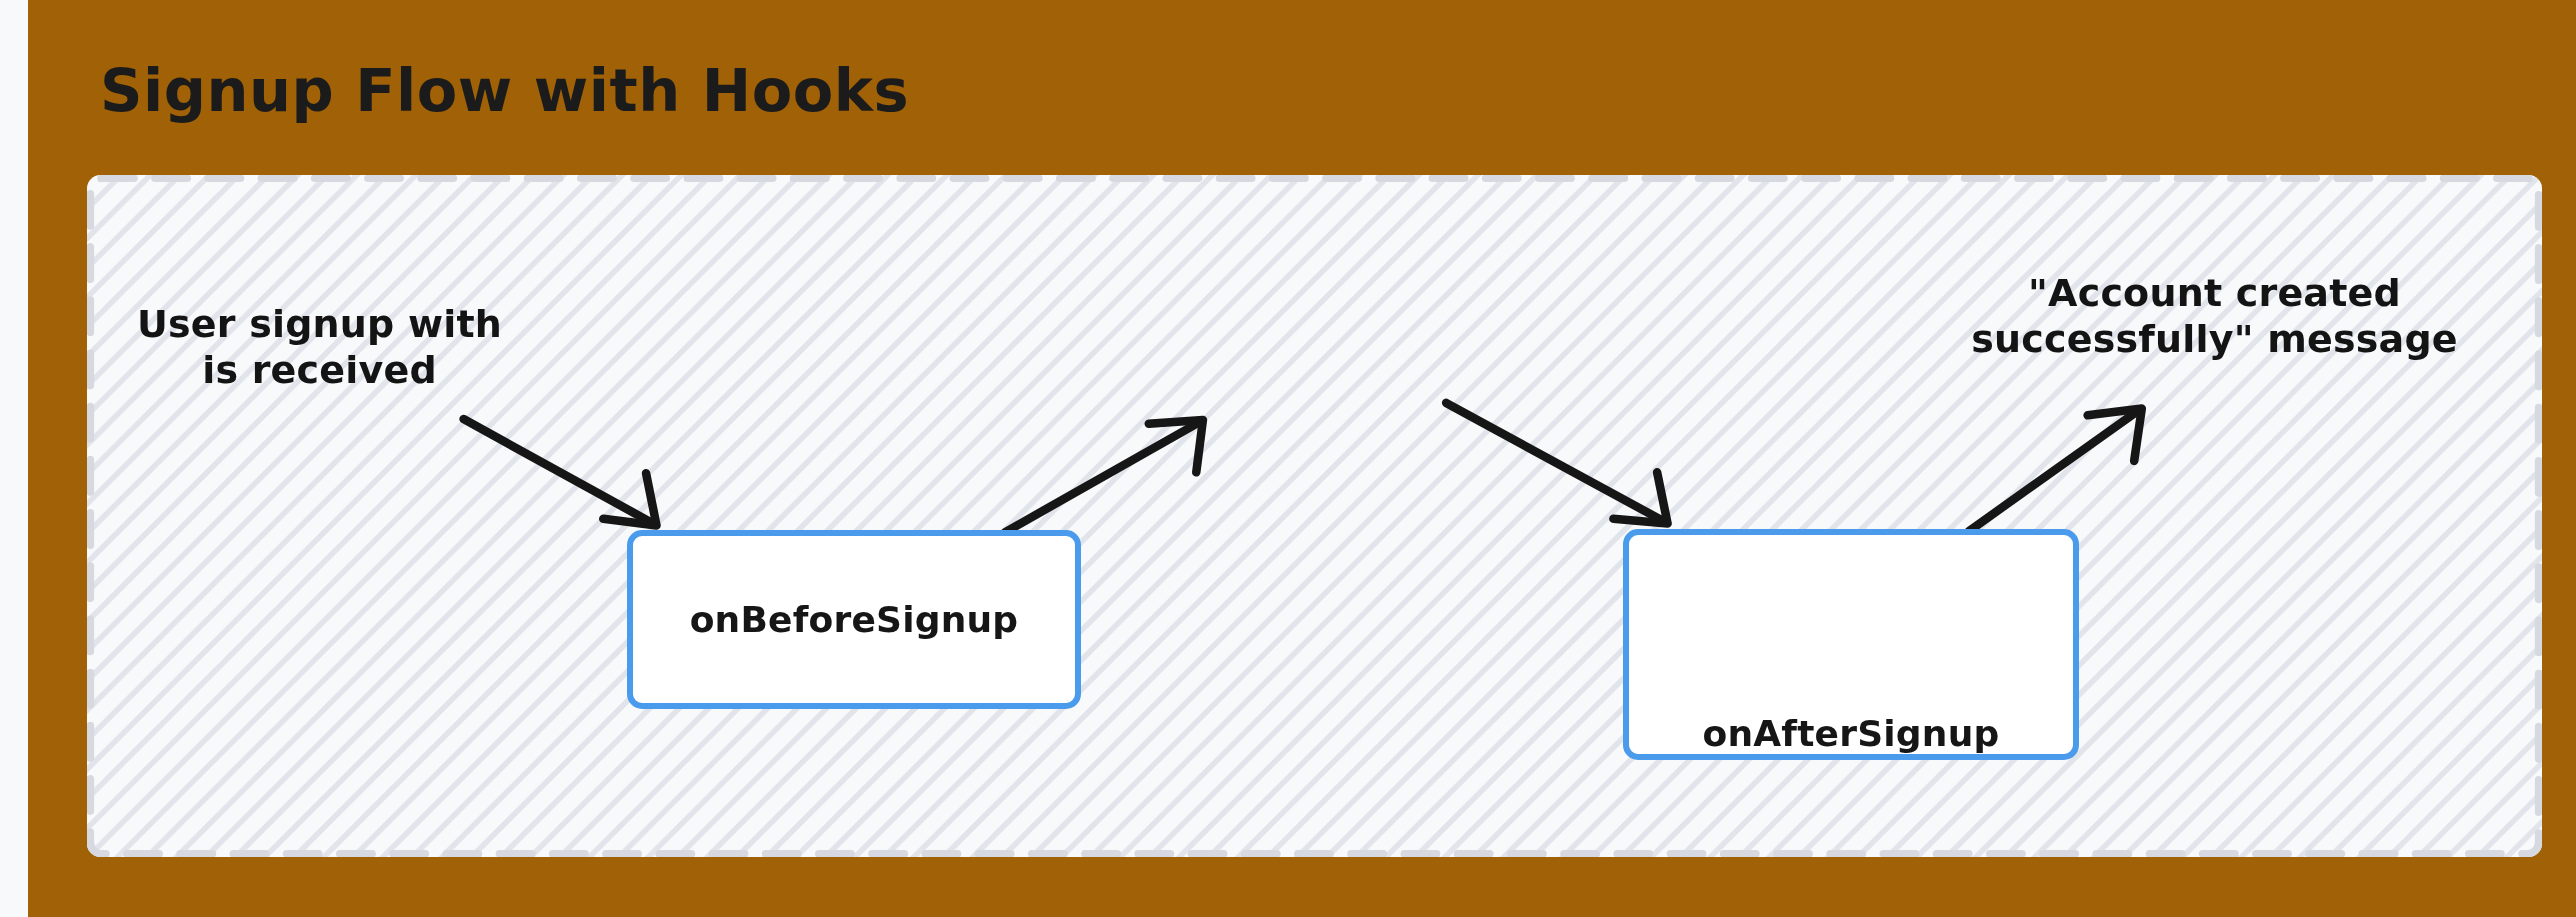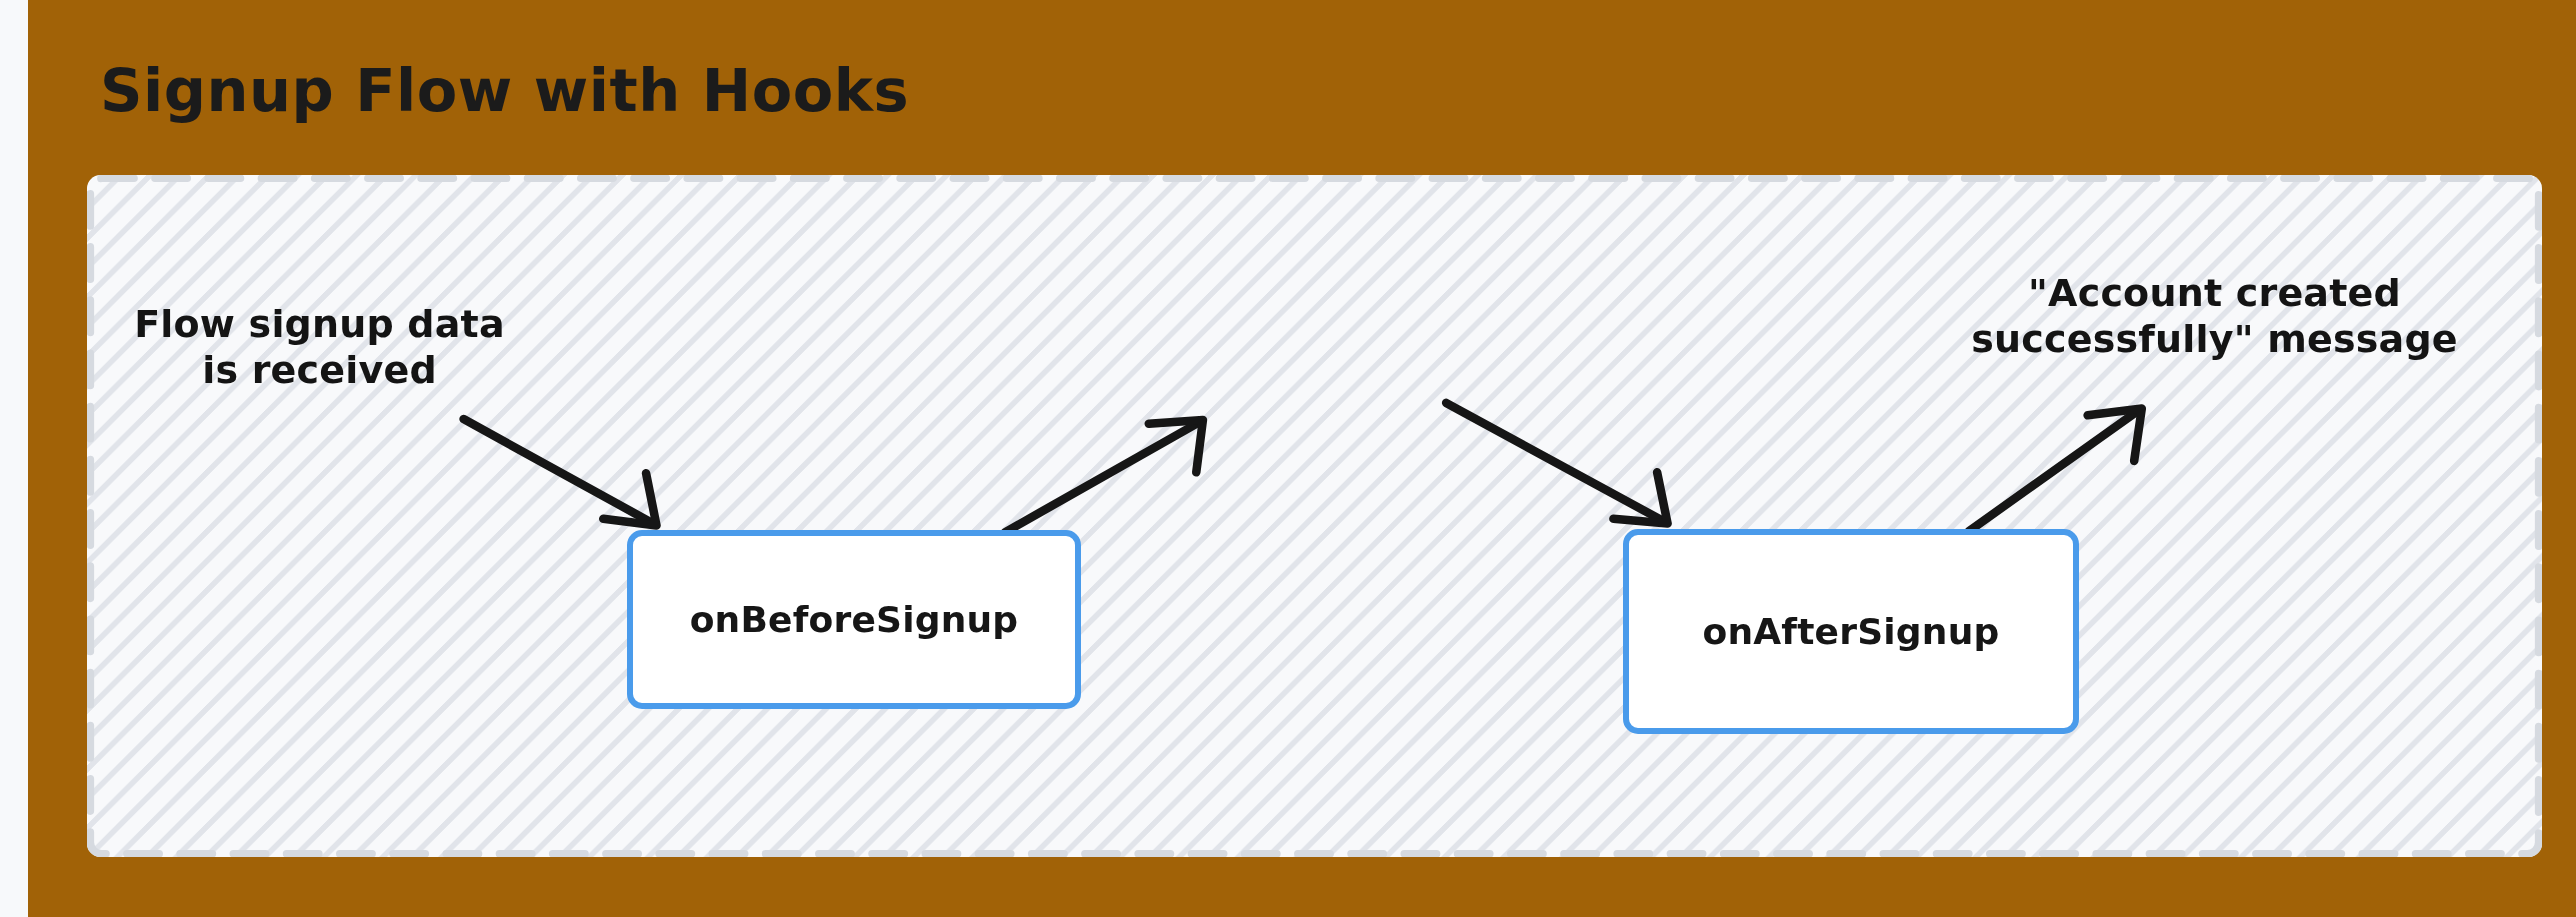--- a/index.html
+++ b/index.html
@@ -79,21 +79,21 @@
   }
   .hook-box-label {
     font-family: "DejaVu Sans", sans-serif;
     font-size: 36px;
     font-weight: 700;
     color: #161616;
     letter-spacing: 0.2px;
     white-space: nowrap;
   }
   #hook-box-0 { left: 599px; top: 530px; width: 454px; height: 179px; }
-  #hook-box-1 { left: 1595px; top: 529px; width: 456px; height: 205px; }
+  #hook-box-1 { left: 1595px; top: 529px; width: 456px; height: 231px; align-items: flex-end; }
 
   
   .flow-label {
     position: absolute;
     font-family: "DejaVu Sans", sans-serif;
     font-size: 38px;
     font-weight: 700;
     color: #141414;
     text-align: center;
     line-height: 1.22;
@@ -166,21 +166,21 @@
   </svg>
 
   <div class="hook-box" id="hook-box-0">
     <span class="hook-box-label">onBeforeSignup</span>
   </div>
 
   <div class="hook-box" id="hook-box-1">
     <span class="hook-box-label">onAfterSignup</span>
   </div>
 
-  <div class="flow-label" id="flow-label-0">Flow signup data
+  <div class="flow-label" id="flow-label-0">User signup with
 is received</div>
 
 
   <div class="flow-label" id="flow-label-2">"Account created
 successfully" message</div>
 
 </div>
 
 
 </body></html>

